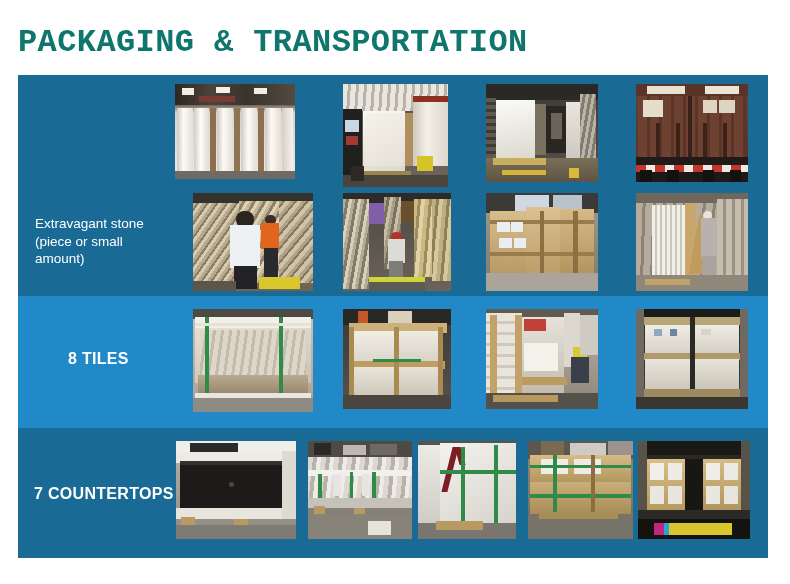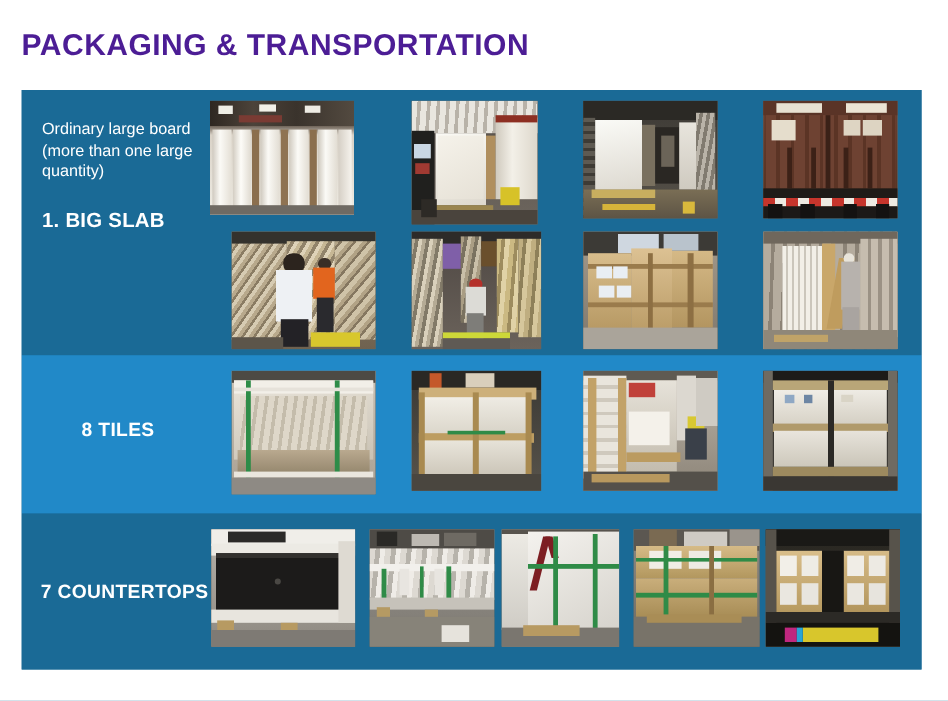--- a/index.html
+++ b/index.html
@@ -6,25 +6,26 @@
   body{
     width:790px;height:584px;
     background:#ffffff;
     font-family:"Liberation Sans", sans-serif;
     overflow:hidden;
     position:relative;
   }
   #page-title{
     position:absolute;
     left:18px; top:24px;
-    font-size:25px;
+    font-size:32px;
     font-weight:bold;
     letter-spacing:0.4px;
-    color:#4c1d95;
+    color:#0f766e;
     white-space:nowrap;
+    font-family:Liberation Mono, monospace;
   }
   #panel{
     position:absolute;
     left:18px; top:75px;
     width:750px; height:483px;
     background:#1a6a96;
     overflow:hidden;
   }
   .band{
     position:absolute;
@@ -68,24 +69,23 @@
 <body>
 
 <div id="page-title">PACKAGING &amp; TRANSPORTATION</div>
 
 <div id="panel">
 
   <div class="band dark" style="top:0;height:221px;"></div>
   <div class="band light" style="top:221px;height:132px;"></div>
   <div class="band dark" style="top:353px;height:130px;"></div>
 
-  <div class="row-label label-small" style="left:17px;top:24px;">Ordinary large board (more than one large quantity)</div>
-
-  <div class="row-label label-big" style="left:17px;top:98px;">1. BIG SLAB</div>
-
+
+
+  <div class="row-label label-small" style="left:17px;top:140px;">Extravagant stone (piece or small amount)</div>
 
   <div class="photo" style="left:157px;top:9px;width:120px;height:95px;">
     <div class="ph-inner" style="background:linear-gradient(#3a3128 0%,#4a4038 16%,#6d6257 22%,#d9d2c7 30%,#efece4 100%);">
       <span style="left:0;top:0;width:100%;height:22%;background:linear-gradient(90deg,#2e2721,#4c433a 30%,#3a332c 60%,#534a40);"></span>
       <span style="left:6%;top:4%;width:10%;height:8%;background:#efeee6;"></span>
       <span style="left:34%;top:3%;width:12%;height:7%;background:#f2f0e8;"></span>
       <span style="left:66%;top:4%;width:11%;height:7%;background:#eeece4;"></span>
       <span style="left:20%;top:13%;width:30%;height:6%;background:#7a3b33;"></span>
       <span style="left:2%;top:25%;width:13%;height:73%;background:linear-gradient(90deg,#cfc9bf,#fbfaf6 40%,#e4dfd5);"></span>
       <span style="left:16%;top:25%;width:12%;height:73%;background:linear-gradient(90deg,#d2ccc1,#fdfcf8 45%,#e0dbd1);"></span>

